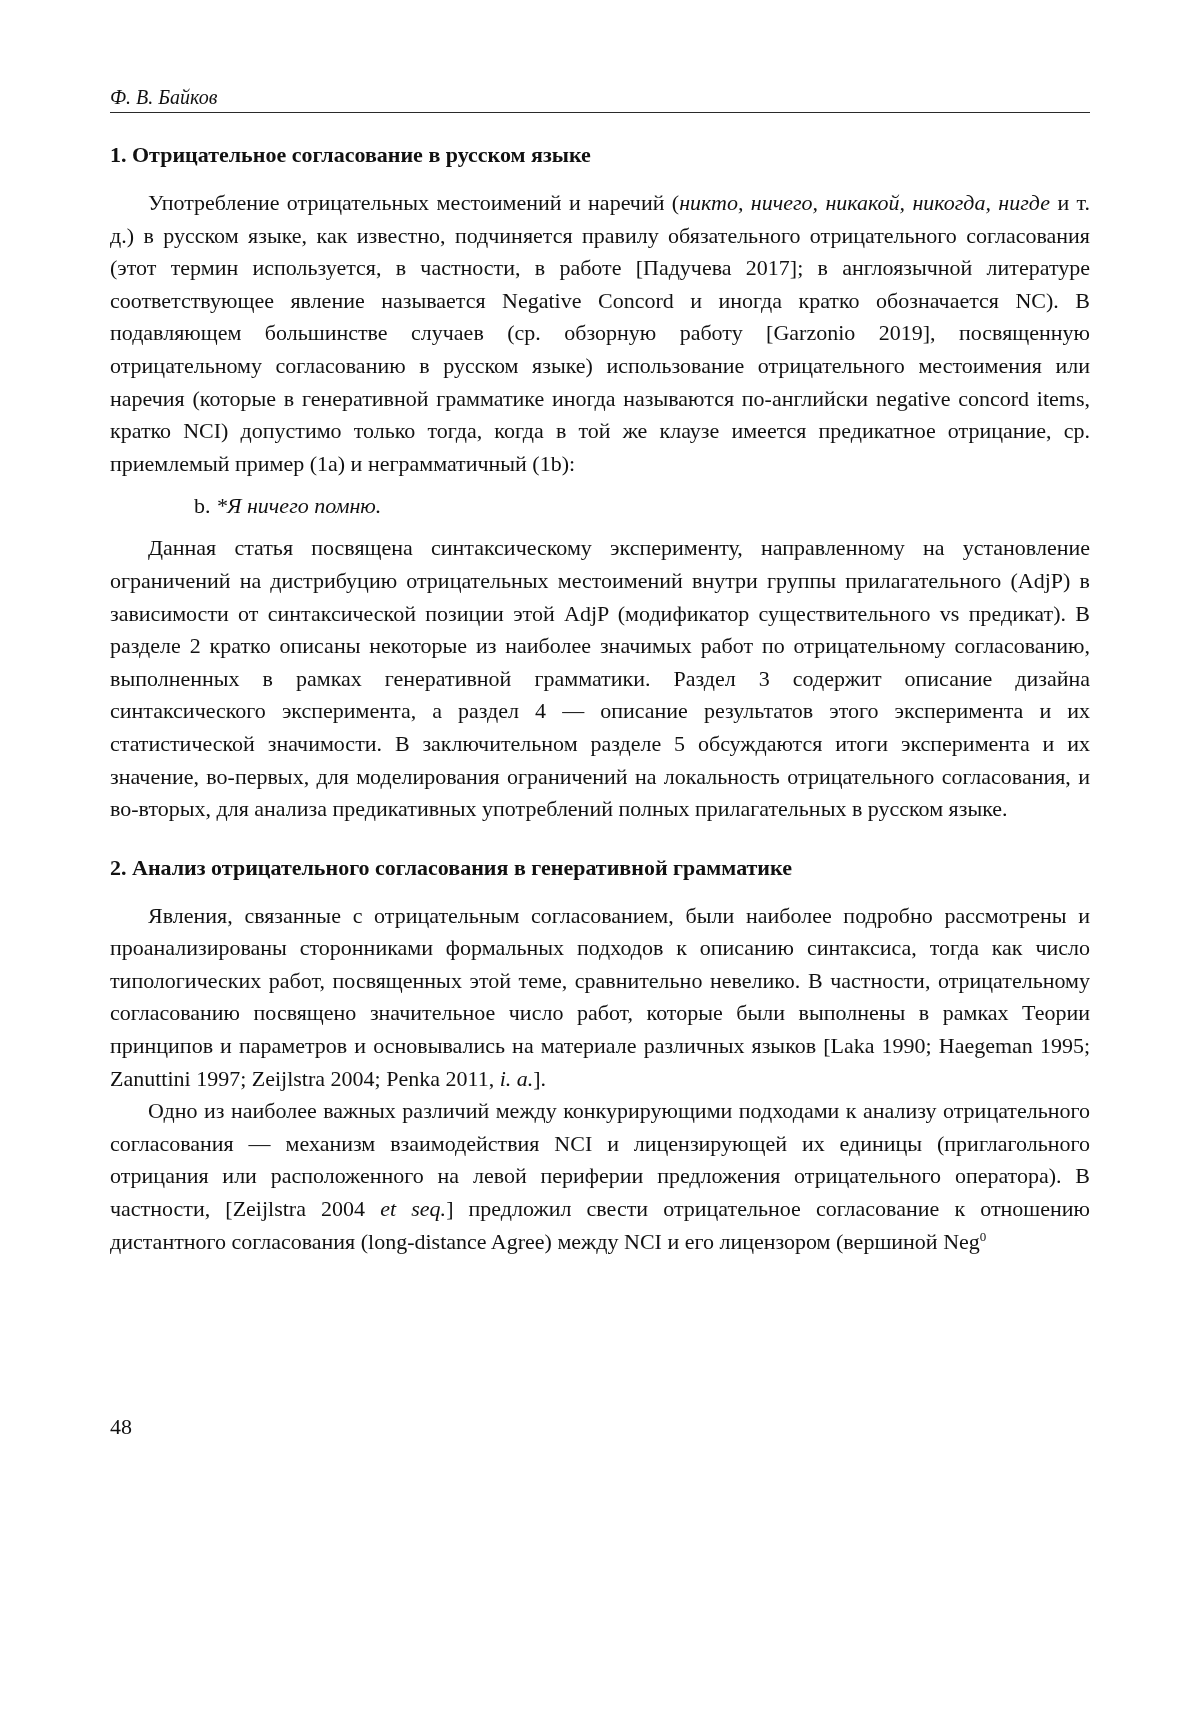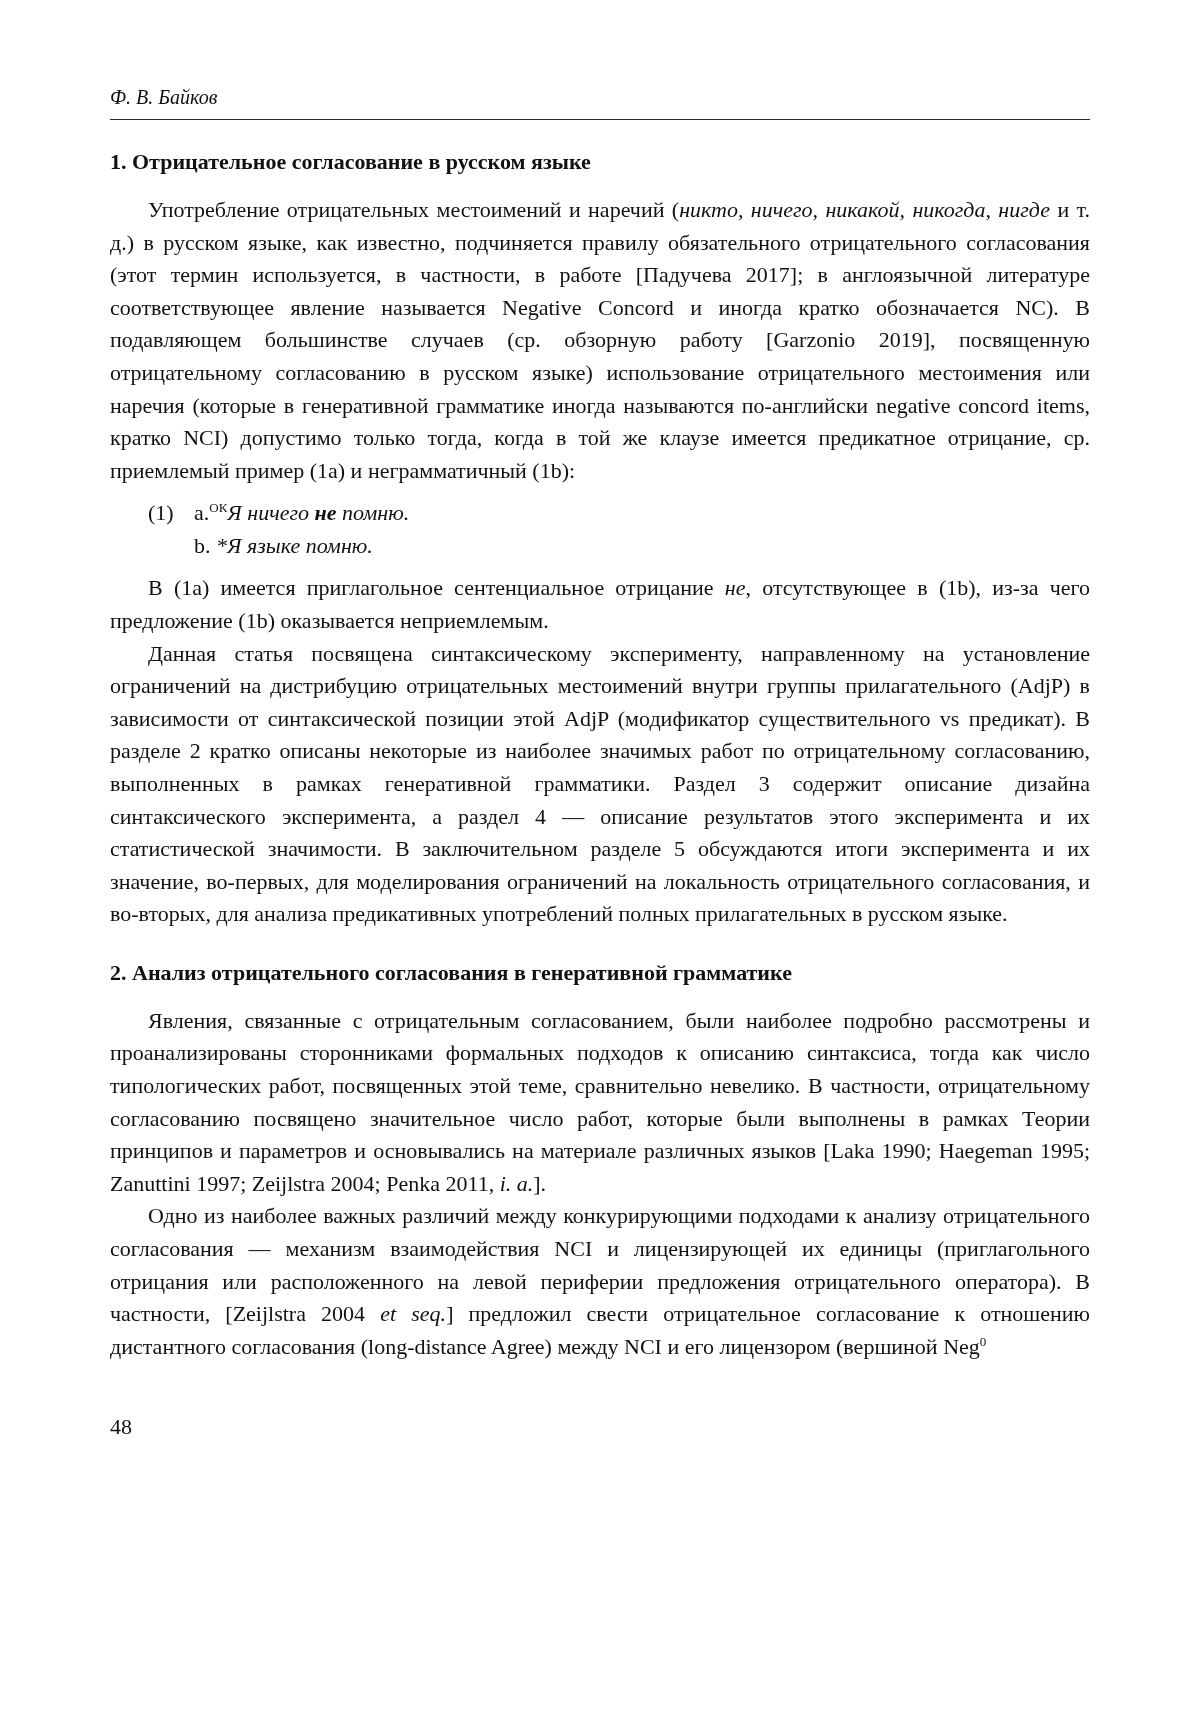--- a/index.html
+++ b/index.html
@@ -15,21 +15,21 @@
     height: 1710px;
     margin: 0 auto;
     background: #ffffff;
     padding: 84px 110px 0 110px;
     box-sizing: border-box;
   }
   .running-head {
     font-style: italic;
     font-size: 20px;
     line-height: 26px;
-    padding-bottom: 9px;
+    padding-bottom: 2px;
     border-bottom: 1.5px solid #2a2a2a;
   }
   .section-heading {
     font-size: 22px;
     font-weight: bold;
     text-align: left;
     line-height: 30px;
     margin: 27px 0 17px 0;
   }
   .para {
@@ -63,24 +63,22 @@
 <div class="page">
 
   <header class="running-head">
     <span>Ф. В. Байков</span>
   </header>
 
   <main>
       <h2 class="section-heading"><span class="">1. Отрицательное согласование в русском языке</span></h2>
       <p class="para"><span class="">Употребление отрицательных местоимений и наречий (</span><span class="it">никто, ничего, никакой, никогда, нигде</span><span class=""> и т. д.) в русском языке, как известно, подчиняется правилу обязательного отрицательного согласования (этот термин используется, в частности, в работе [Падучева 2017]; в англоязычной литературе соответствующее явление называется Negative Concord и иногда кратко обозначается NC). В подавляющем большинстве случаев (ср. обзорную работу [Garzonio 2019], посвященную отрицательному согласованию в русском языке) использование отрицательного местоимения или наречия (которые в генеративной грамматике иногда называются по-английски negative concord items, кратко NCI) допустимо только тогда, когда в той же клаузе имеется предикатное отрицание, ср. приемлемый пример (1a) и неграмматичный (1b):</span></p>
       <div class="example">
-        <div class="ex-line"><span class="ex-num">(1)</span><span><span class="">a.</span><sup class="sup">ОК</sup><span class="it">Я ничего </span><span class="bi">не</span><span class="it"> помню.</span></span></div>
-        <div class="ex-line"><span class="ex-num"></span><span><span class="">b. </span><span class="it">*Я языке помню.</span></span></div>
+        <div class="ex-line"><span class="ex-num"></span><span><span class="">b. </span><span class="it">*Я ничего помню.</span></span></div>
       </div>
-      <p class="para"><span class="">В (1a) имеется приглагольное сентенциальное отрицание </span><span class="it">не</span><span class="">, отсутствующее в (1b), из-за чего предложение (1b) оказывается неприемлемым.</span></p>
       <p class="para"><span class="">Данная статья посвящена синтаксическому эксперименту, направленному на установление ограничений на дистрибуцию отрицательных местоимений внутри группы прилагательного (AdjP) в зависимости от синтаксической позиции этой AdjP (модификатор существительного vs предикат). В разделе 2 кратко описаны некоторые из наиболее значимых работ по отрицательному согласованию, выполненных в рамках генеративной грамматики. Раздел 3 содержит описание дизайна синтаксического эксперимента, а раздел 4 — описание результатов этого эксперимента и их статистической значимости. В заключительном разделе 5 обсуждаются итоги эксперимента и их значение, во-первых, для моделирования ограничений на локальность отрицательного согласования, и во-вторых, для анализа предикативных употреблений полных прилагательных в русском языке.</span></p>
       <h2 class="section-heading"><span class="">2. Анализ отрицательного согласования в генеративной грамматике</span></h2>
       <p class="para"><span class="">Явления, связанные с отрицательным согласованием, были наиболее подробно рассмотрены и проанализированы сторонниками формальных подходов к описанию синтаксиса, тогда как число типологических работ, посвященных этой теме, сравнительно невелико. В частности, отрицательному согласованию посвящено значительное число работ, которые были выполнены в рамках Теории принципов и параметров и основывались на материале различных языков [Laka 1990; Haegeman 1995; Zanuttini 1997; Zeijlstra 2004; Penka 2011, </span><span class="it">i. a.</span><span class="">].</span></p>
       <p class="para"><span class="">Одно из наиболее важных различий между конкурирующими подходами к анализу отрицательного согласования — механизм взаимодействия NCI и лицензирующей их единицы (приглагольного отрицания или расположенного на левой периферии предложения отрицательного оператора). В частности, [Zeijlstra 2004 </span><span class="it">et seq.</span><span class="">] предложил свести отрицательное согласование к отношению дистантного согласования (long-distance Agree) между NCI и его лицензором (вершиной Neg</span><sup class="sup">0</sup></p>
     </main>
 
   <footer>
     <span class="page-number">48</span>
   </footer>
 

